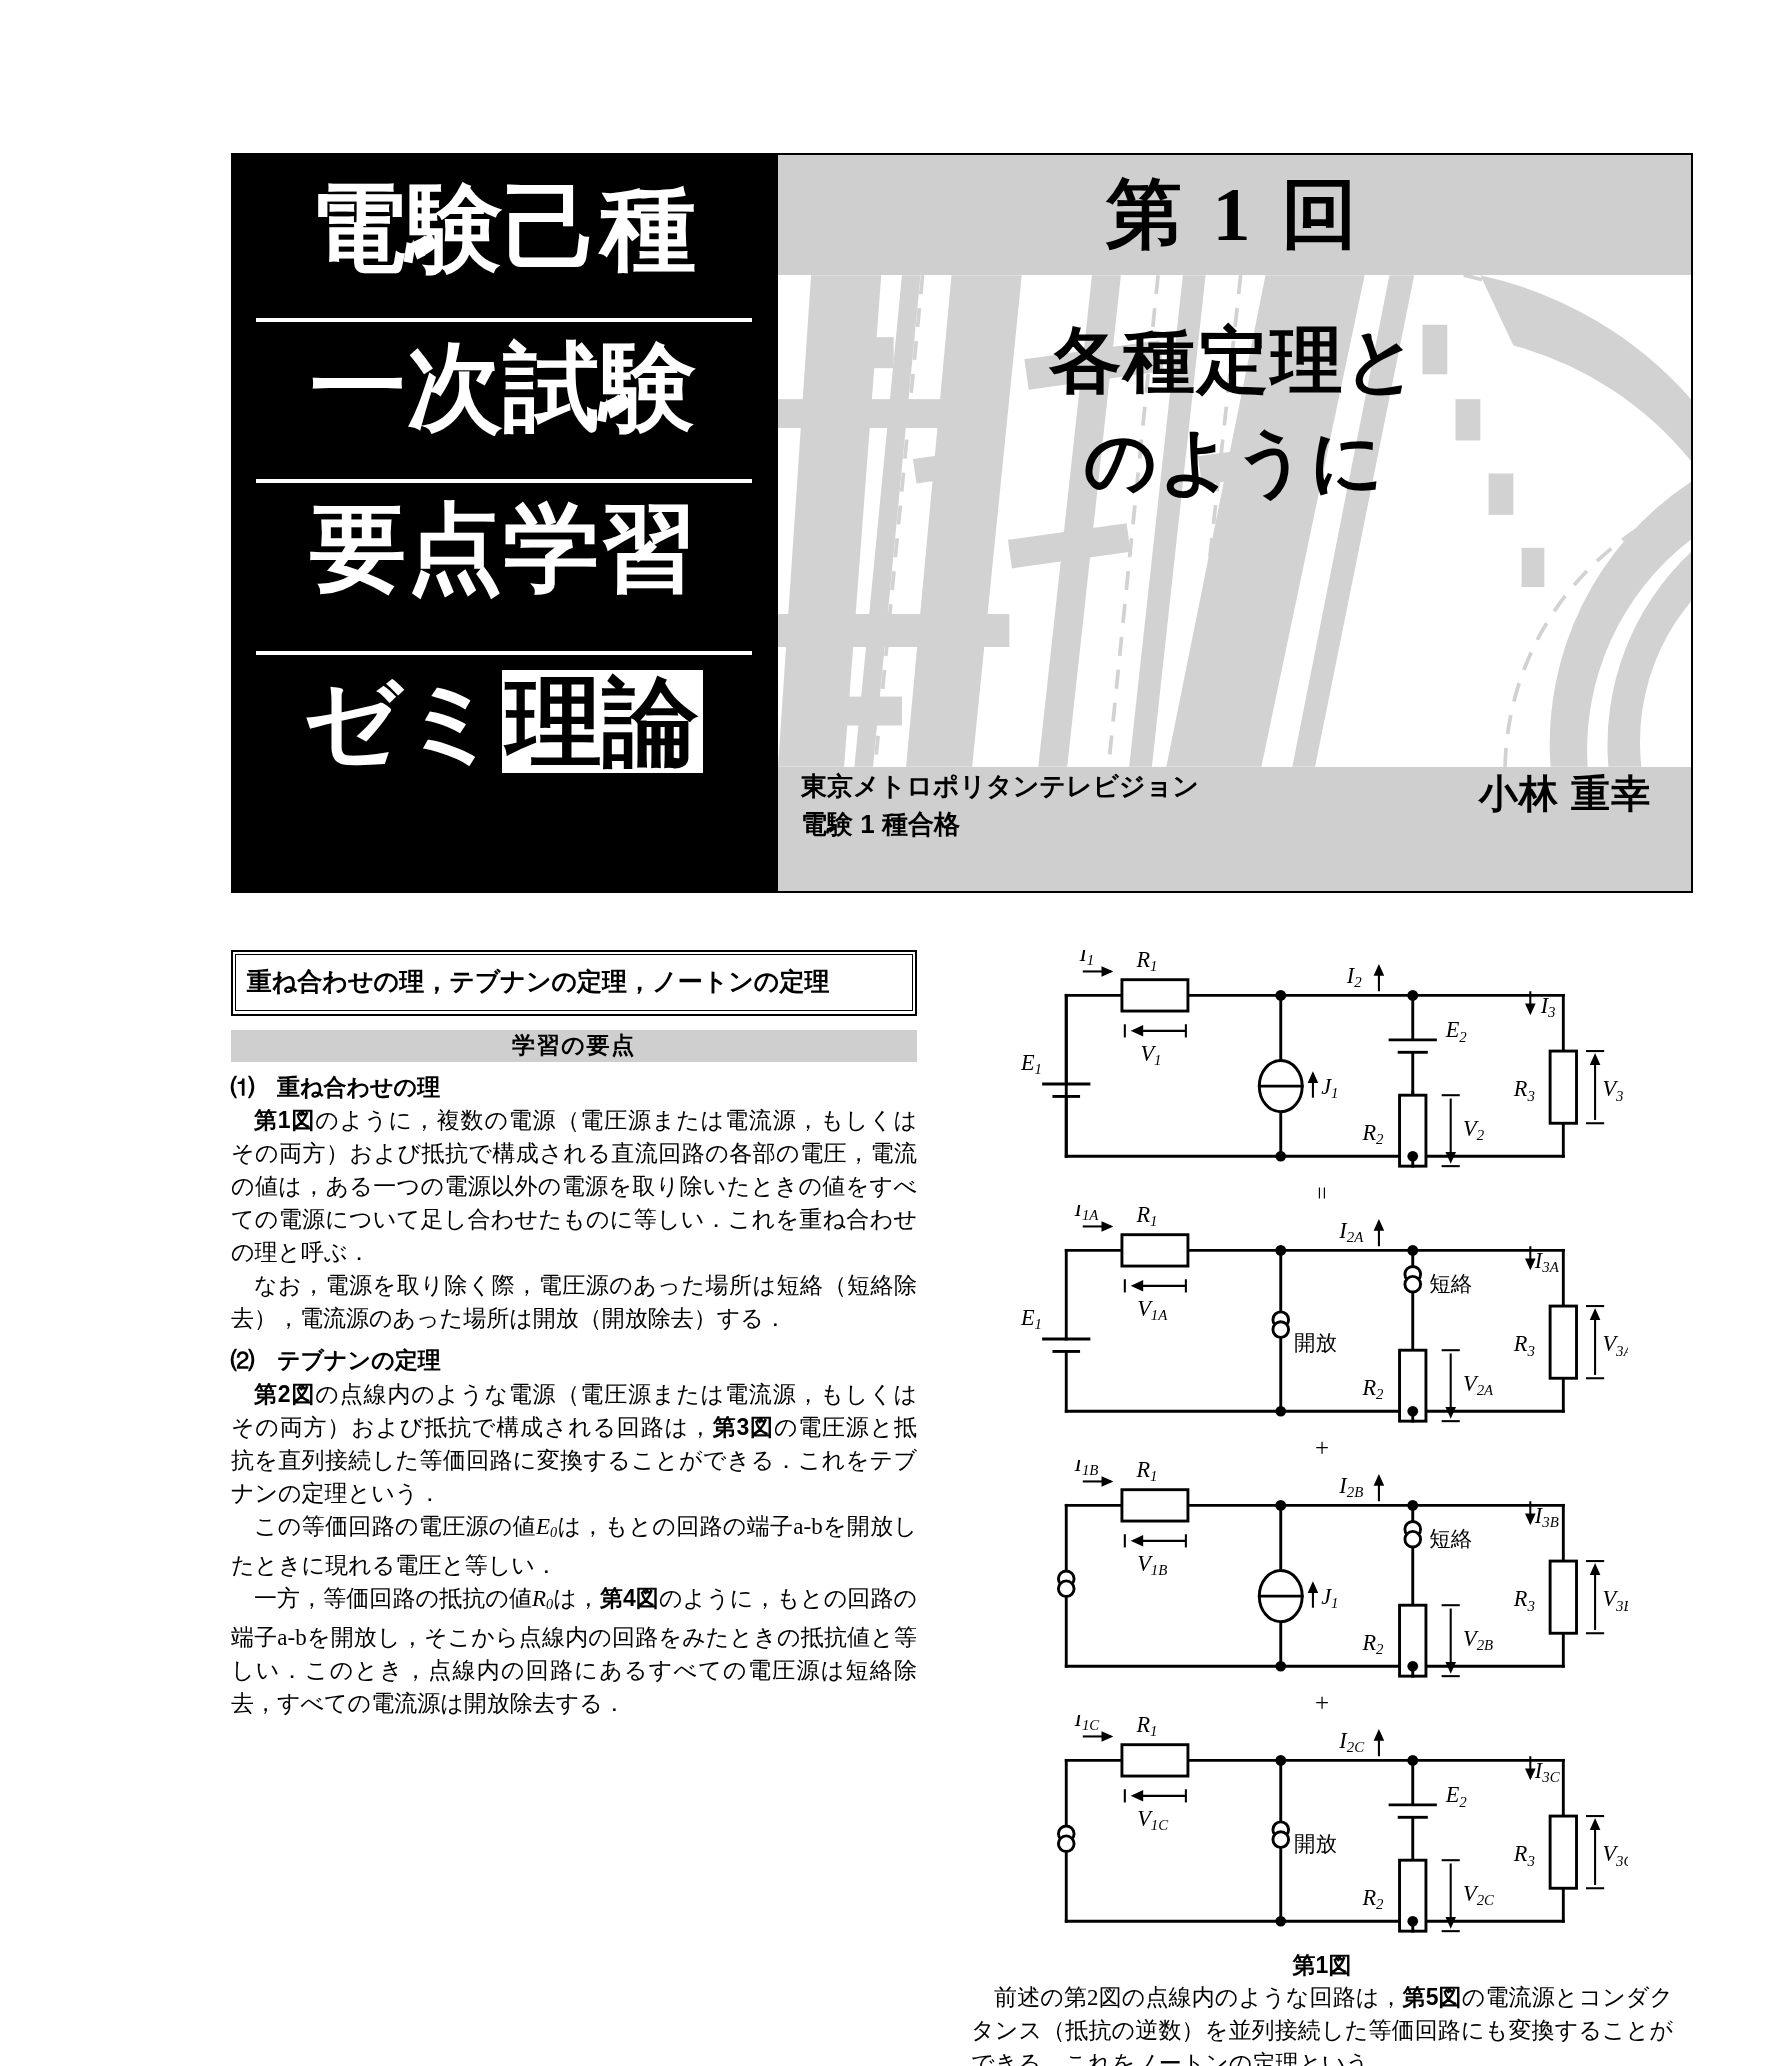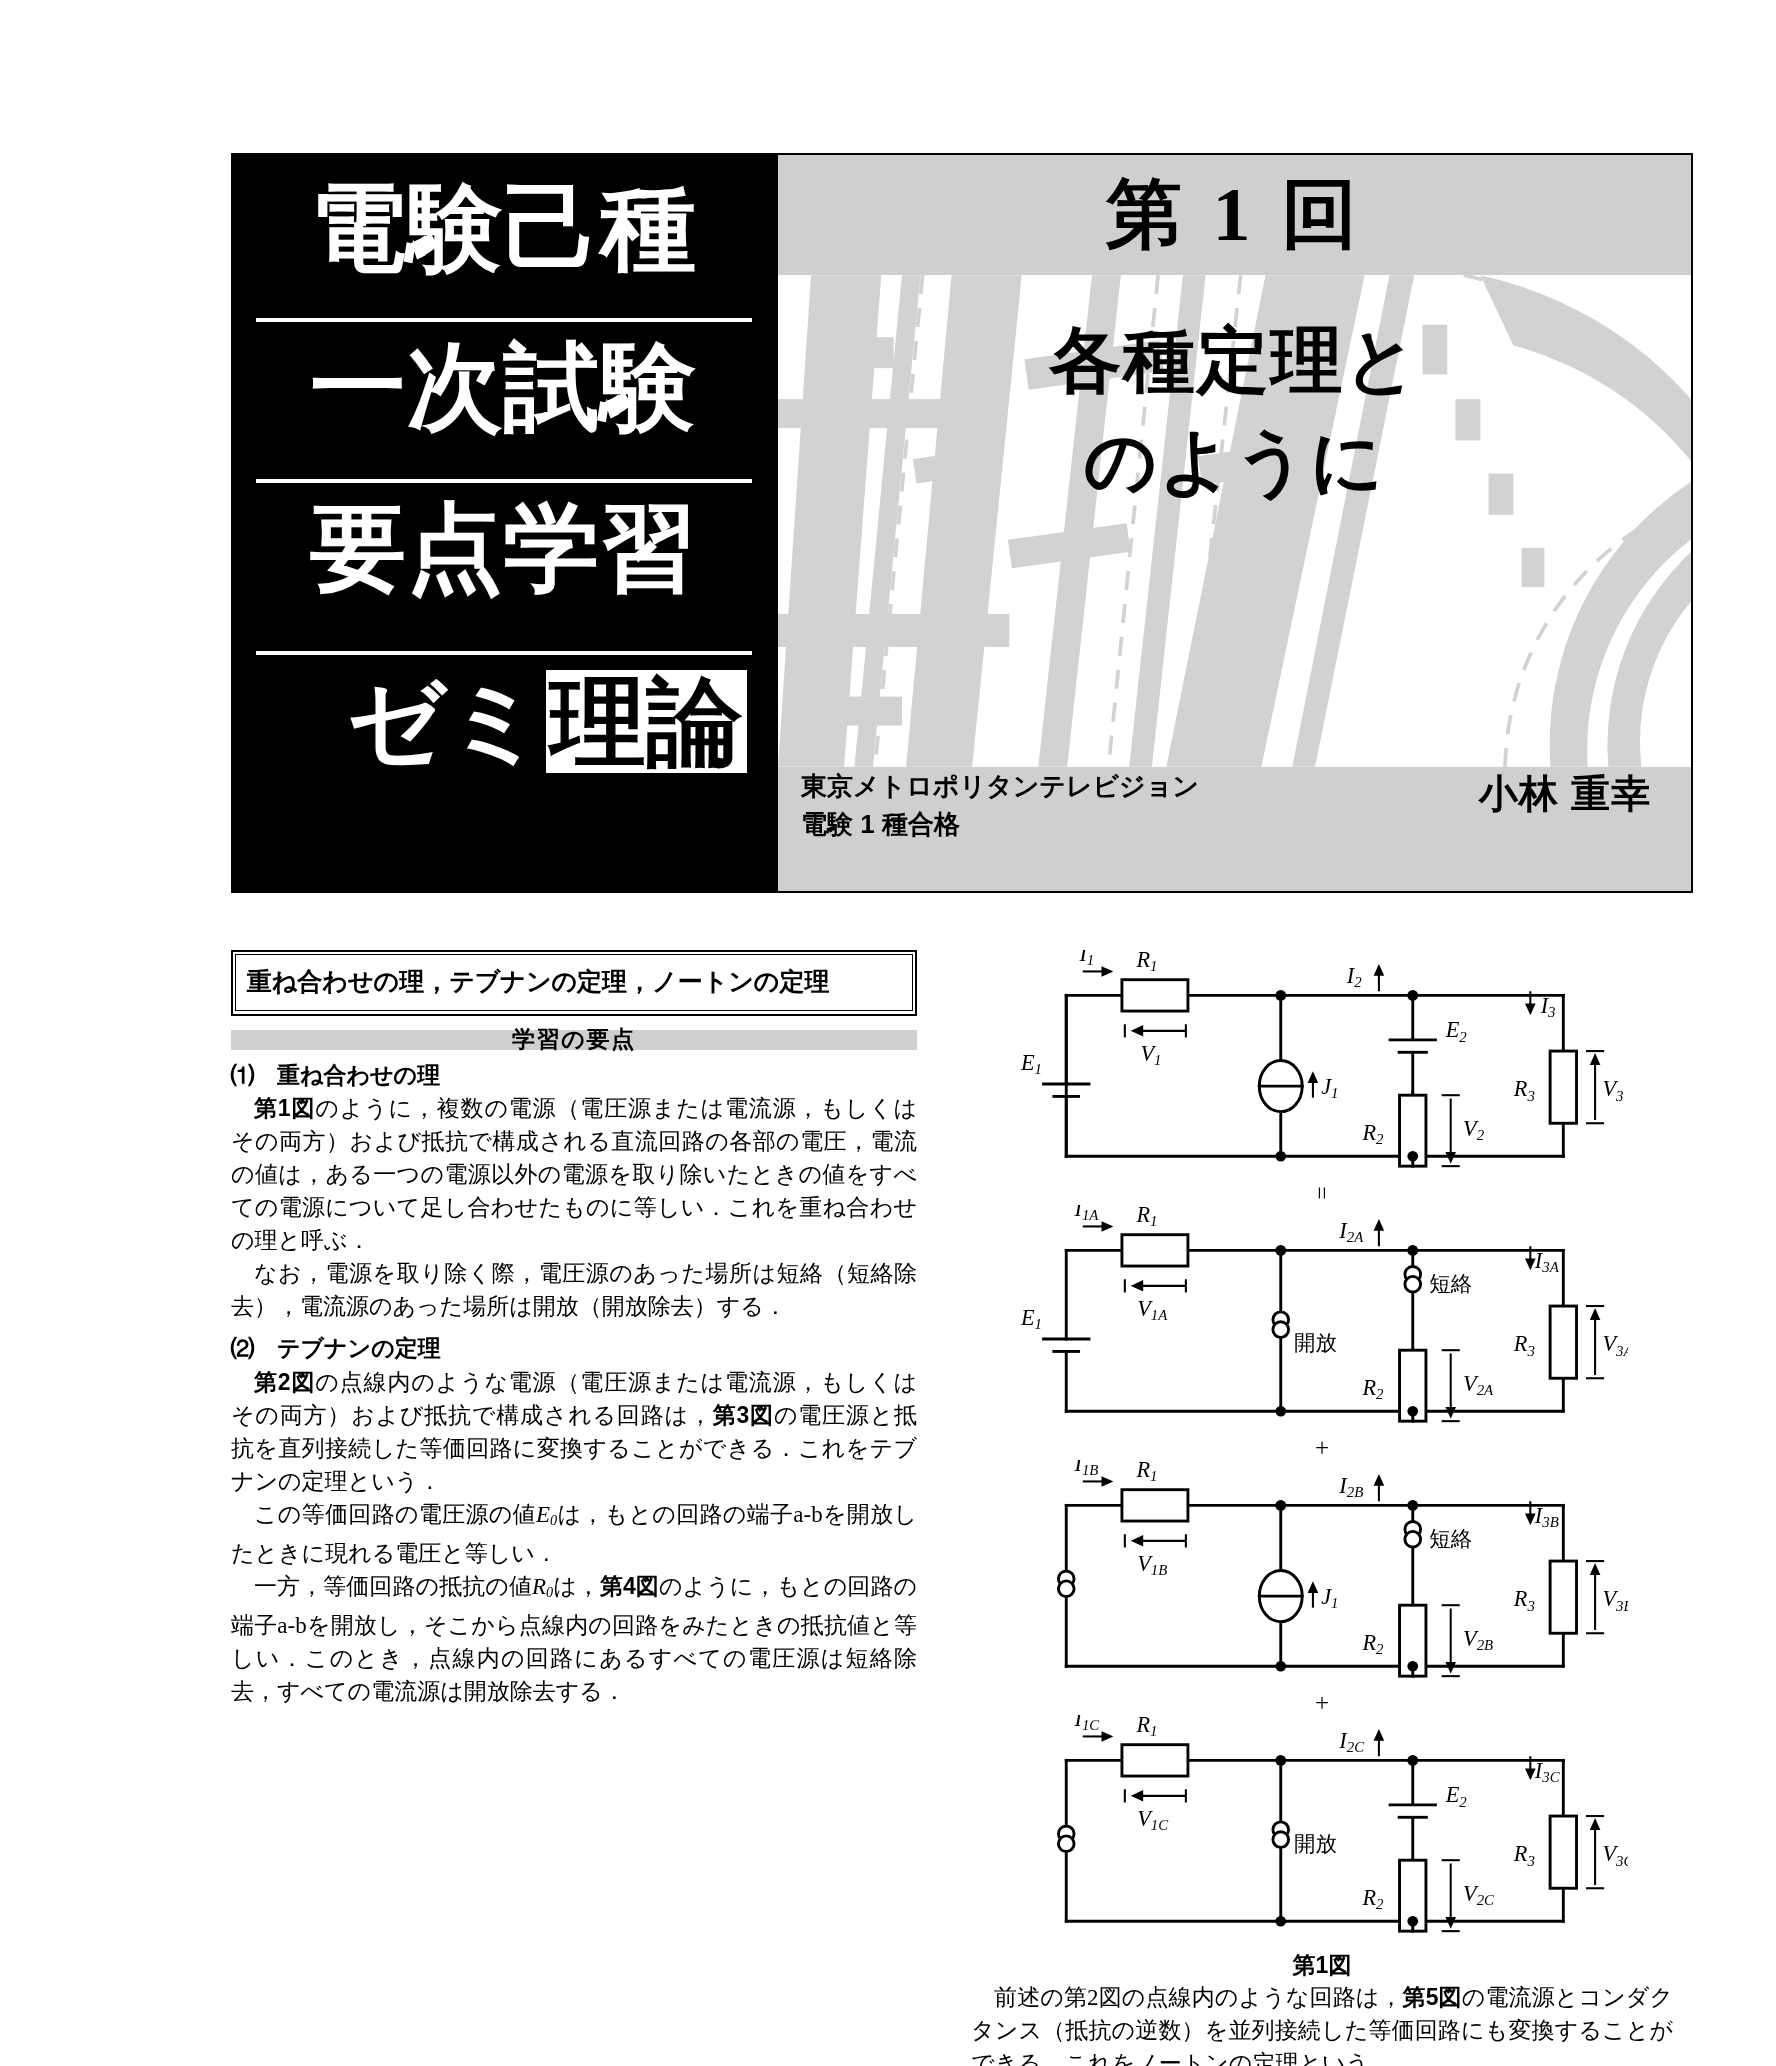--- a/index.html
+++ b/index.html
@@ -13,21 +13,21 @@
   #logo-block{position:absolute;left:0;top:0;width:545px;height:740px;
               background:#000;}
   .logo-line{position:absolute;left:25px;width:496px;height:0;
              border-top:4.5px solid #fff;}
   .logo-row{position:absolute;left:0;width:545px;text-align:center;
             color:#fff;font-family:"Liberation Sans","DejaVu Sans",sans-serif;
             font-weight:700;letter-spacing:0.8px;white-space:nowrap;}
   #lr1{top:23px;font-size:96px;line-height:103px;}
   #lr2{top:182px;font-size:96px;line-height:103px;}
   #lr3{top:343px;font-size:96px;line-height:103px;}
-  #lr4{top:517px;font-size:96px;line-height:103px;padding-left:44px;}
+  #lr4{top:517px;font-size:96px;line-height:103px;}
   #lr4 .inv{background:#fff;color:#000;padding:0 4.1px;display:inline-block;}
 
   
   #head-right{position:absolute;left:545px;top:0;width:917px;height:740px;
               background:#fff;border:2.9px solid #000;box-sizing:border-box;
               overflow:hidden;}
   #issue-bar{position:absolute;left:0;top:0;width:100%;height:120px;
              background:#cfcfcf;display:flex;align-items:center;
              justify-content:center;}
   #issue-bar span{font-family:Liberation Serif, serif;
@@ -50,21 +50,21 @@
 
   
   #col-left{position:absolute;left:231px;top:950px;width:686px;}
   #col-right{position:absolute;left:971px;top:950px;width:702px;}
 
   
   #topic-box{border:2.1px solid #000;padding:2.1px;}
   #topic-box-in{border:1.2px solid #000;padding:9px 10.7px 12.4px 10.7px;}
   #topic-box-in p{margin:0;font-family:"Liberation Sans","DejaVu Sans",sans-serif;
                   font-weight:700;font-size:25px;line-height:34px;}
-  #subject-bar{margin-top:14px;background:#cfcfcf;height:20px;
+  #subject-bar{margin-top:14px;background:#cfcfcf;height:32px;
                display:flex;align-items:center;justify-content:center;}
   #subject-bar span{font-family:"Liberation Sans","DejaVu Sans",sans-serif;
                     font-weight:700;font-size:23px;letter-spacing:1.7px;}
 
   .sec-head{margin:10px 0 1.7px 0;font-family:"Liberation Sans","DejaVu Sans",sans-serif;
             font-weight:700;font-size:23px;line-height:31px;}
   .sec-head .num{display:inline-block;width:46px;}
   .para{margin:0;font-size:23px;line-height:33px;text-indent:23px;
         text-align:justify;}
   .para b{font-family:"Liberation Sans","DejaVu Sans",sans-serif;font-weight:700;}

